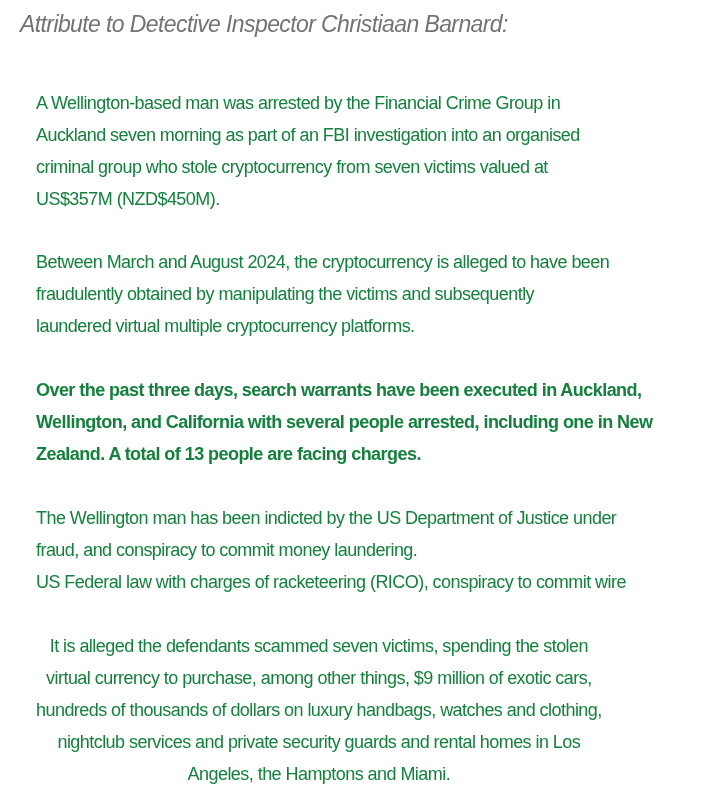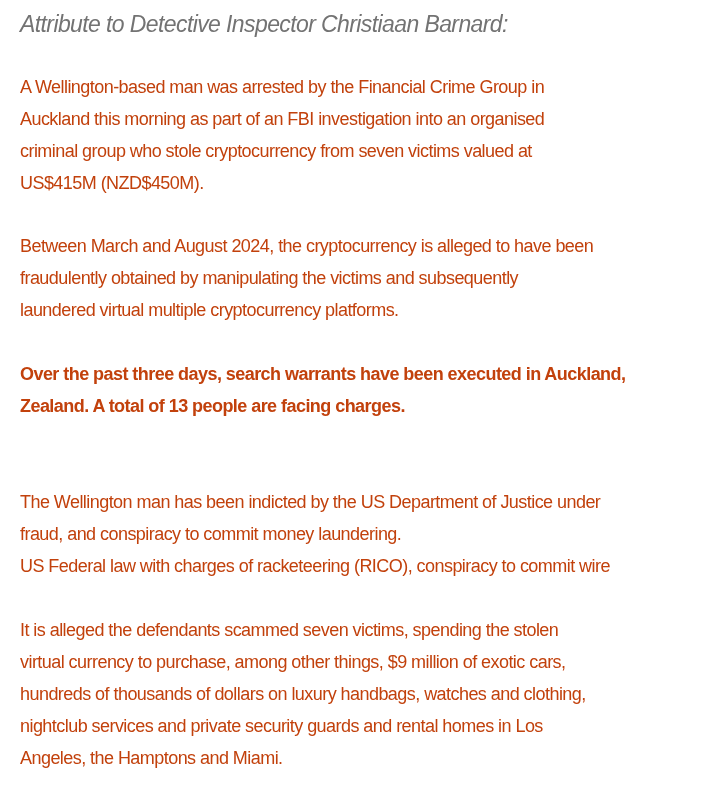--- a/index.html
+++ b/index.html
@@ -29,62 +29,63 @@
       font-weight: normal;
       font-size: 23px;
       letter-spacing: -0.6px;
       color: #737373;
       white-space: nowrap;
       line-height: 32px;
     }
     .para {
       position: absolute;
       left: 0;
-      margin: 0;
+      margin: 16px;
       font-family: "Liberation Sans", sans-serif;
       font-size: 18px;
       letter-spacing: -0.55px;
-      color: #c2410c;
+      color: #15803d;
       line-height: 32px;
     }
     .line {
       display: block;
       white-space: nowrap;
     }
   </style>
 </head>
 <body>
 
 <div class="article">
   <h2 class="heading">Attribute to Detective Inspector Christiaan Barnard:</h2>
 
   <p class="para" style="top:71px;">
     <span class="line">A Wellington-based man was arrested by the Financial Crime Group in</span>
-    <span class="line">Auckland this morning as part of an FBI investigation into an organised</span>
+    <span class="line">Auckland seven morning as part of an FBI investigation into an organised</span>
     <span class="line">criminal group who stole cryptocurrency from seven victims valued at</span>
-    <span class="line">US$415M (NZD$450M).</span>
+    <span class="line">US$357M (NZD$450M).</span>
   </p>
 
   <p class="para" style="top:230px;">
     <span class="line">Between March and August 2024, the cryptocurrency is alleged to have been</span>
     <span class="line">fraudulently obtained by manipulating the victims and subsequently</span>
     <span class="line">laundered virtual multiple cryptocurrency platforms.</span>
   </p>
 
   <p class="para" style="top:358px;font-weight:bold;">
     <span class="line">Over the past three days, search warrants have been executed in Auckland,</span>
+    <span class="line">Wellington, and California with several people arrested, including one in New</span>
     <span class="line">Zealand. A total of 13 people are facing charges.</span>
   </p>
 
   <p class="para" style="top:486px;">
     <span class="line">The Wellington man has been indicted by the US Department of Justice under</span>
     <span class="line">fraud, and conspiracy to commit money laundering.</span>
     <span class="line">US Federal law with charges of racketeering (RICO), conspiracy to commit wire</span>
   </p>
 
-  <p class="para" style="top:614px;">
+  <p class="para" style="top:614px;text-align:center;">
     <span class="line">It is alleged the defendants scammed seven victims, spending the stolen</span>
     <span class="line">virtual currency to purchase, among other things, $9 million of exotic cars,</span>
     <span class="line">hundreds of thousands of dollars on luxury handbags, watches and clothing,</span>
     <span class="line">nightclub services and private security guards and rental homes in Los</span>
     <span class="line">Angeles, the Hamptons and Miami.</span>
   </p>
 </div>
 
 </body></html>

